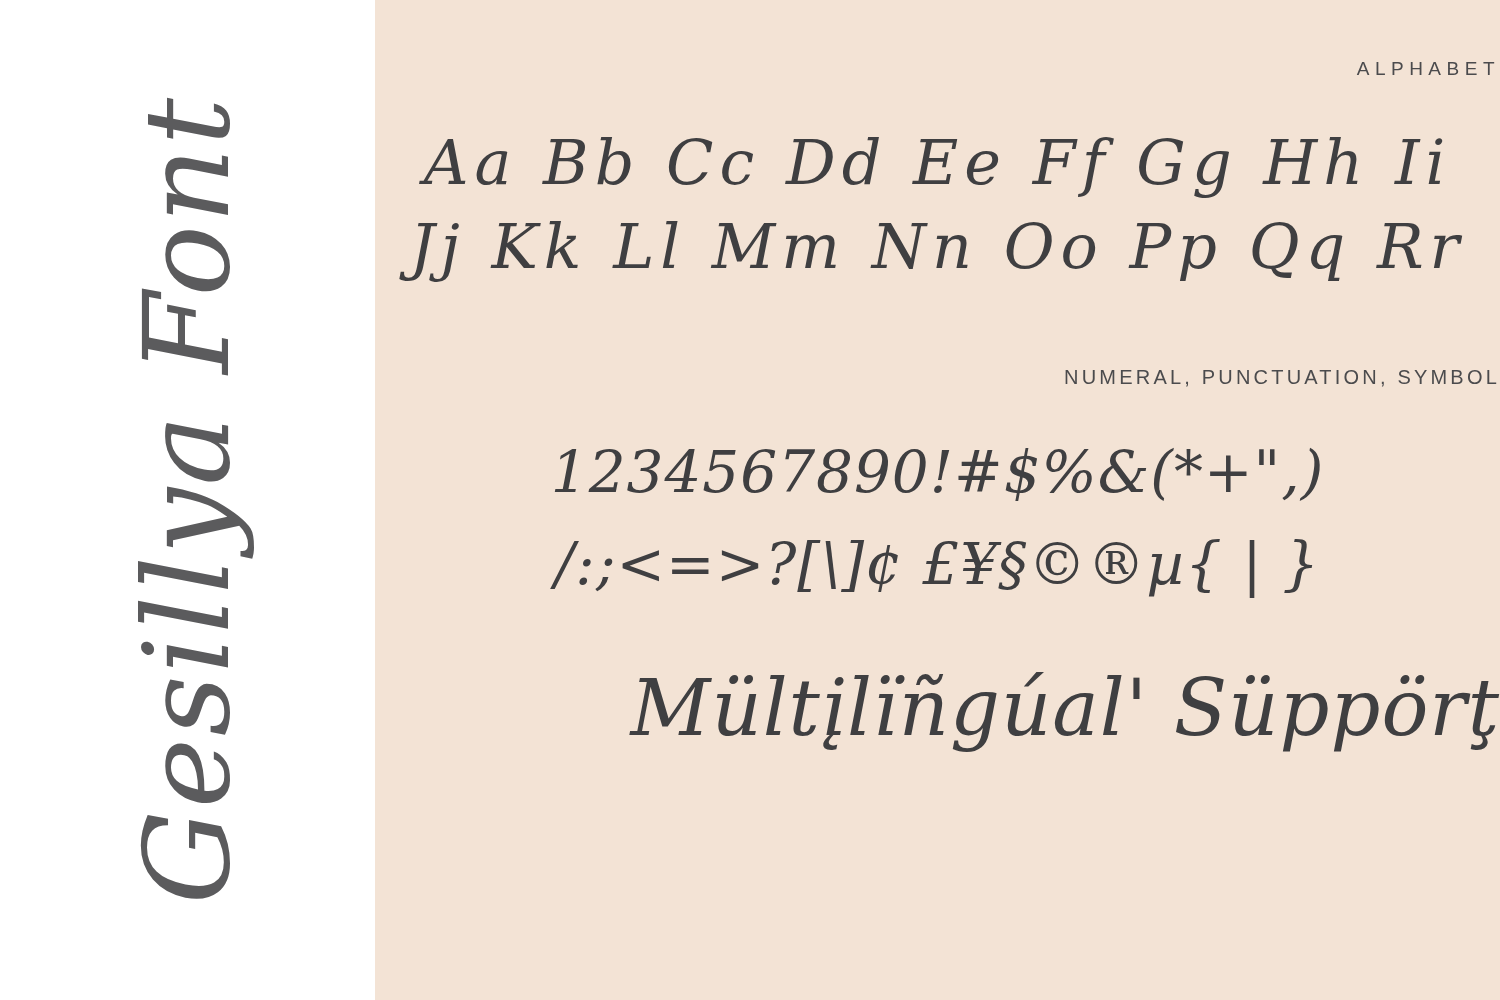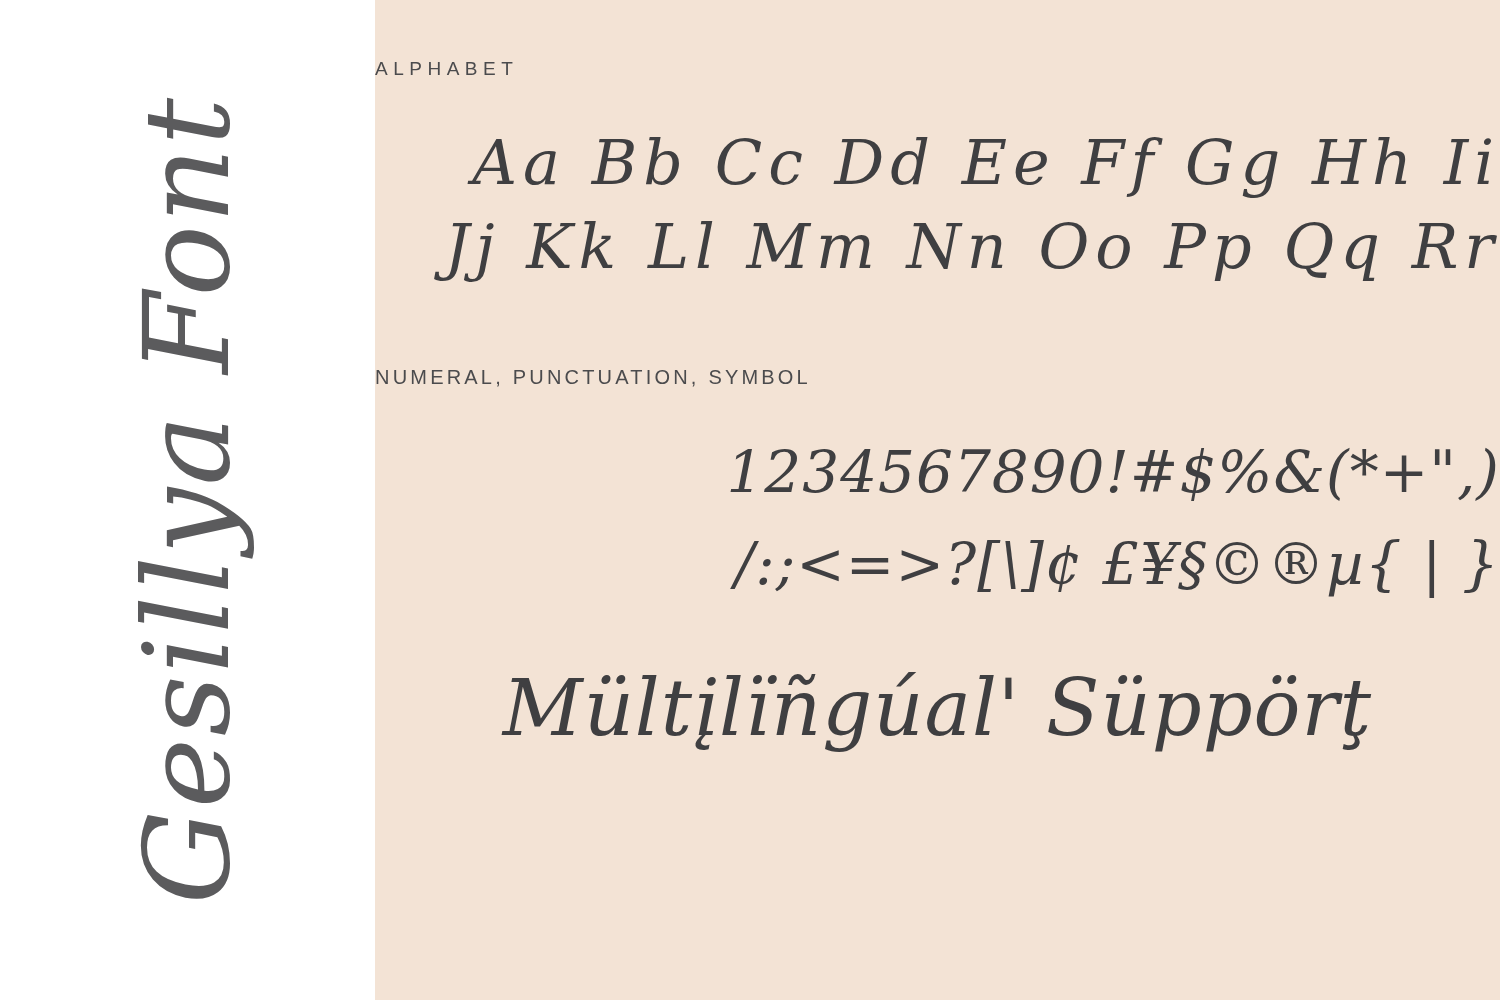--- a/index.html
+++ b/index.html
@@ -54,32 +54,32 @@
   
   .right-panel {
     position: relative;
     width: 1125px;
     height: 1000px;
     background: #f3e3d5;
     flex: 0 0 1125px;
     overflow: hidden;
   }
   .section-label {
-    text-align: left;
+    text-align: right;
     color: #4b4b4d;
     font-family: "Liberation Sans", sans-serif;
     font-weight: 500;
     font-size: 19px;
     letter-spacing: 5.5px;
   }
   #alphabet-label {
     margin-top: 58px;
   }
   .glyph-line {
-    text-align: right;
+    text-align: center;
     font-family: "DejaVu Serif", serif;
     font-style: italic;
     font-weight: 400;
     color: #3f3f41;
     white-space: nowrap;
   }
   .alpha-row {
     font-size: 62px;
     letter-spacing: 6px;
     line-height: 1.0;
@@ -92,21 +92,21 @@
     letter-spacing: 3.2px;
   }
   .sym-row {
     font-size: 58px;
     letter-spacing: 1px;
     line-height: 1.0;
     margin-top: 34px;
   }
   .sym-row.s1 { margin-top: 54px; }
   .multiling {
-    text-align: center;
+    text-align: right;
     font-family: "DejaVu Serif", serif;
     font-style: italic;
     font-weight: 400;
     color: #3f3f41;
     font-size: 78px;
     letter-spacing: 1px;
     margin-top: 70px;
     white-space: nowrap;
   }
 </style>

